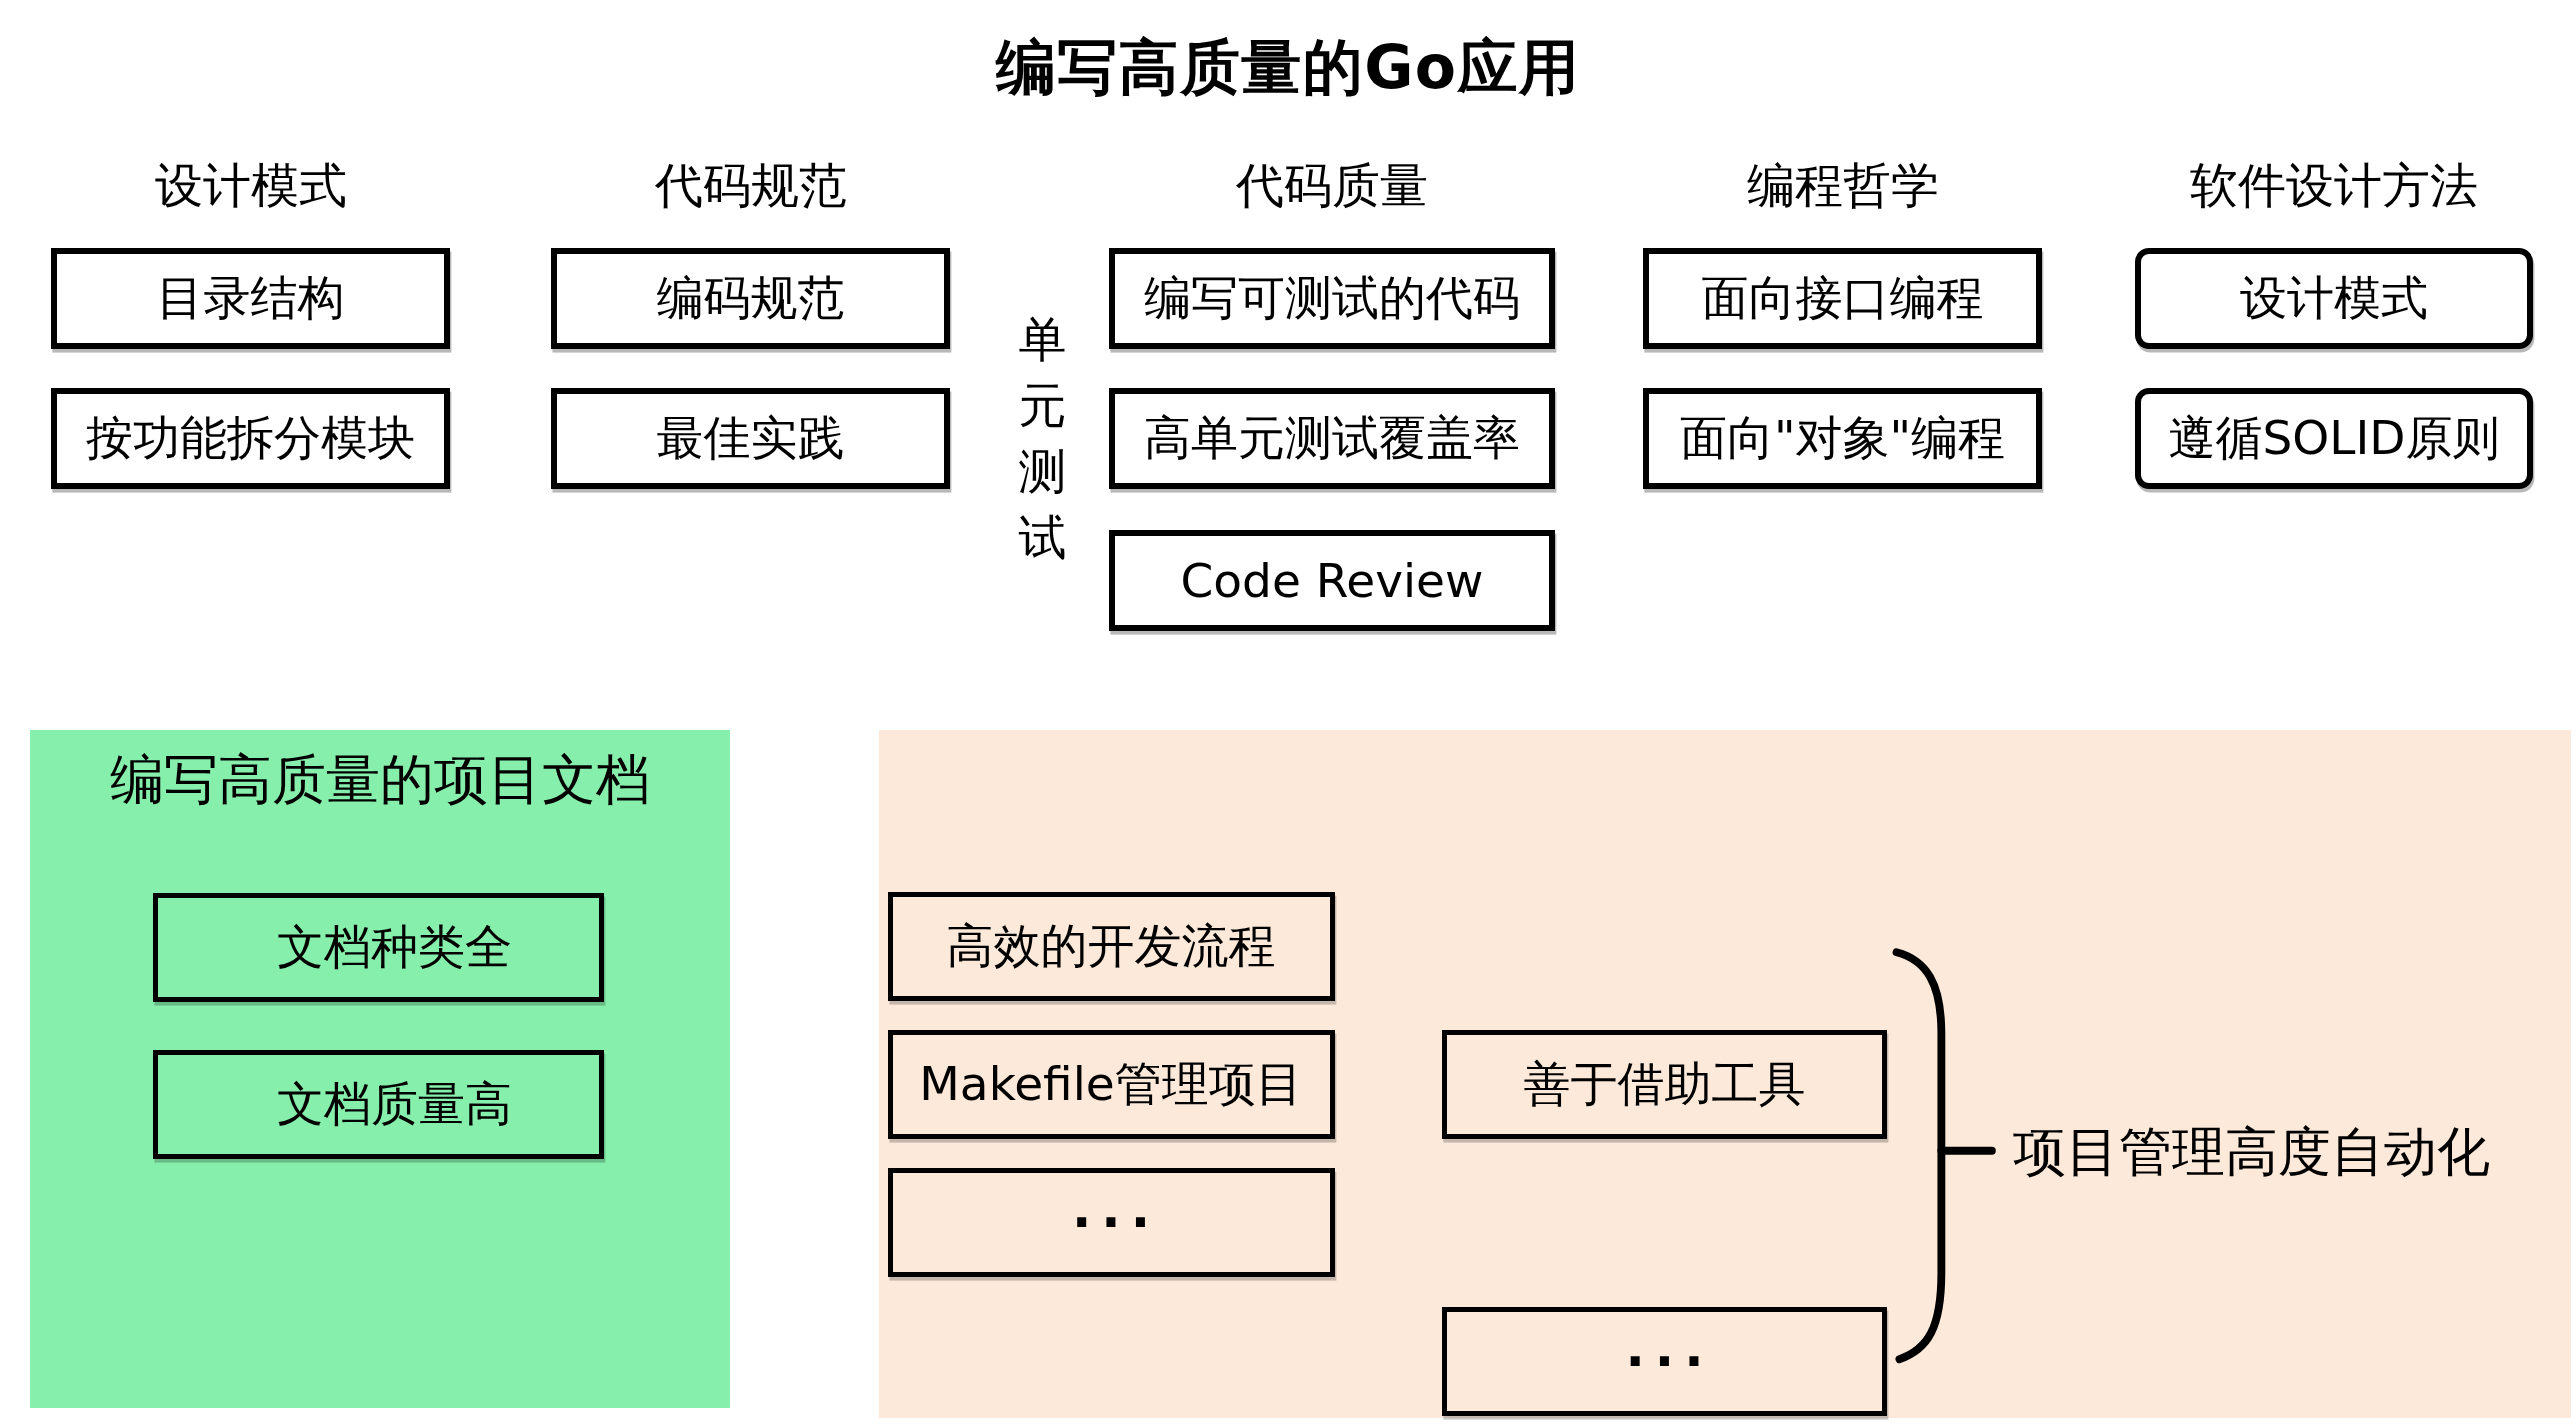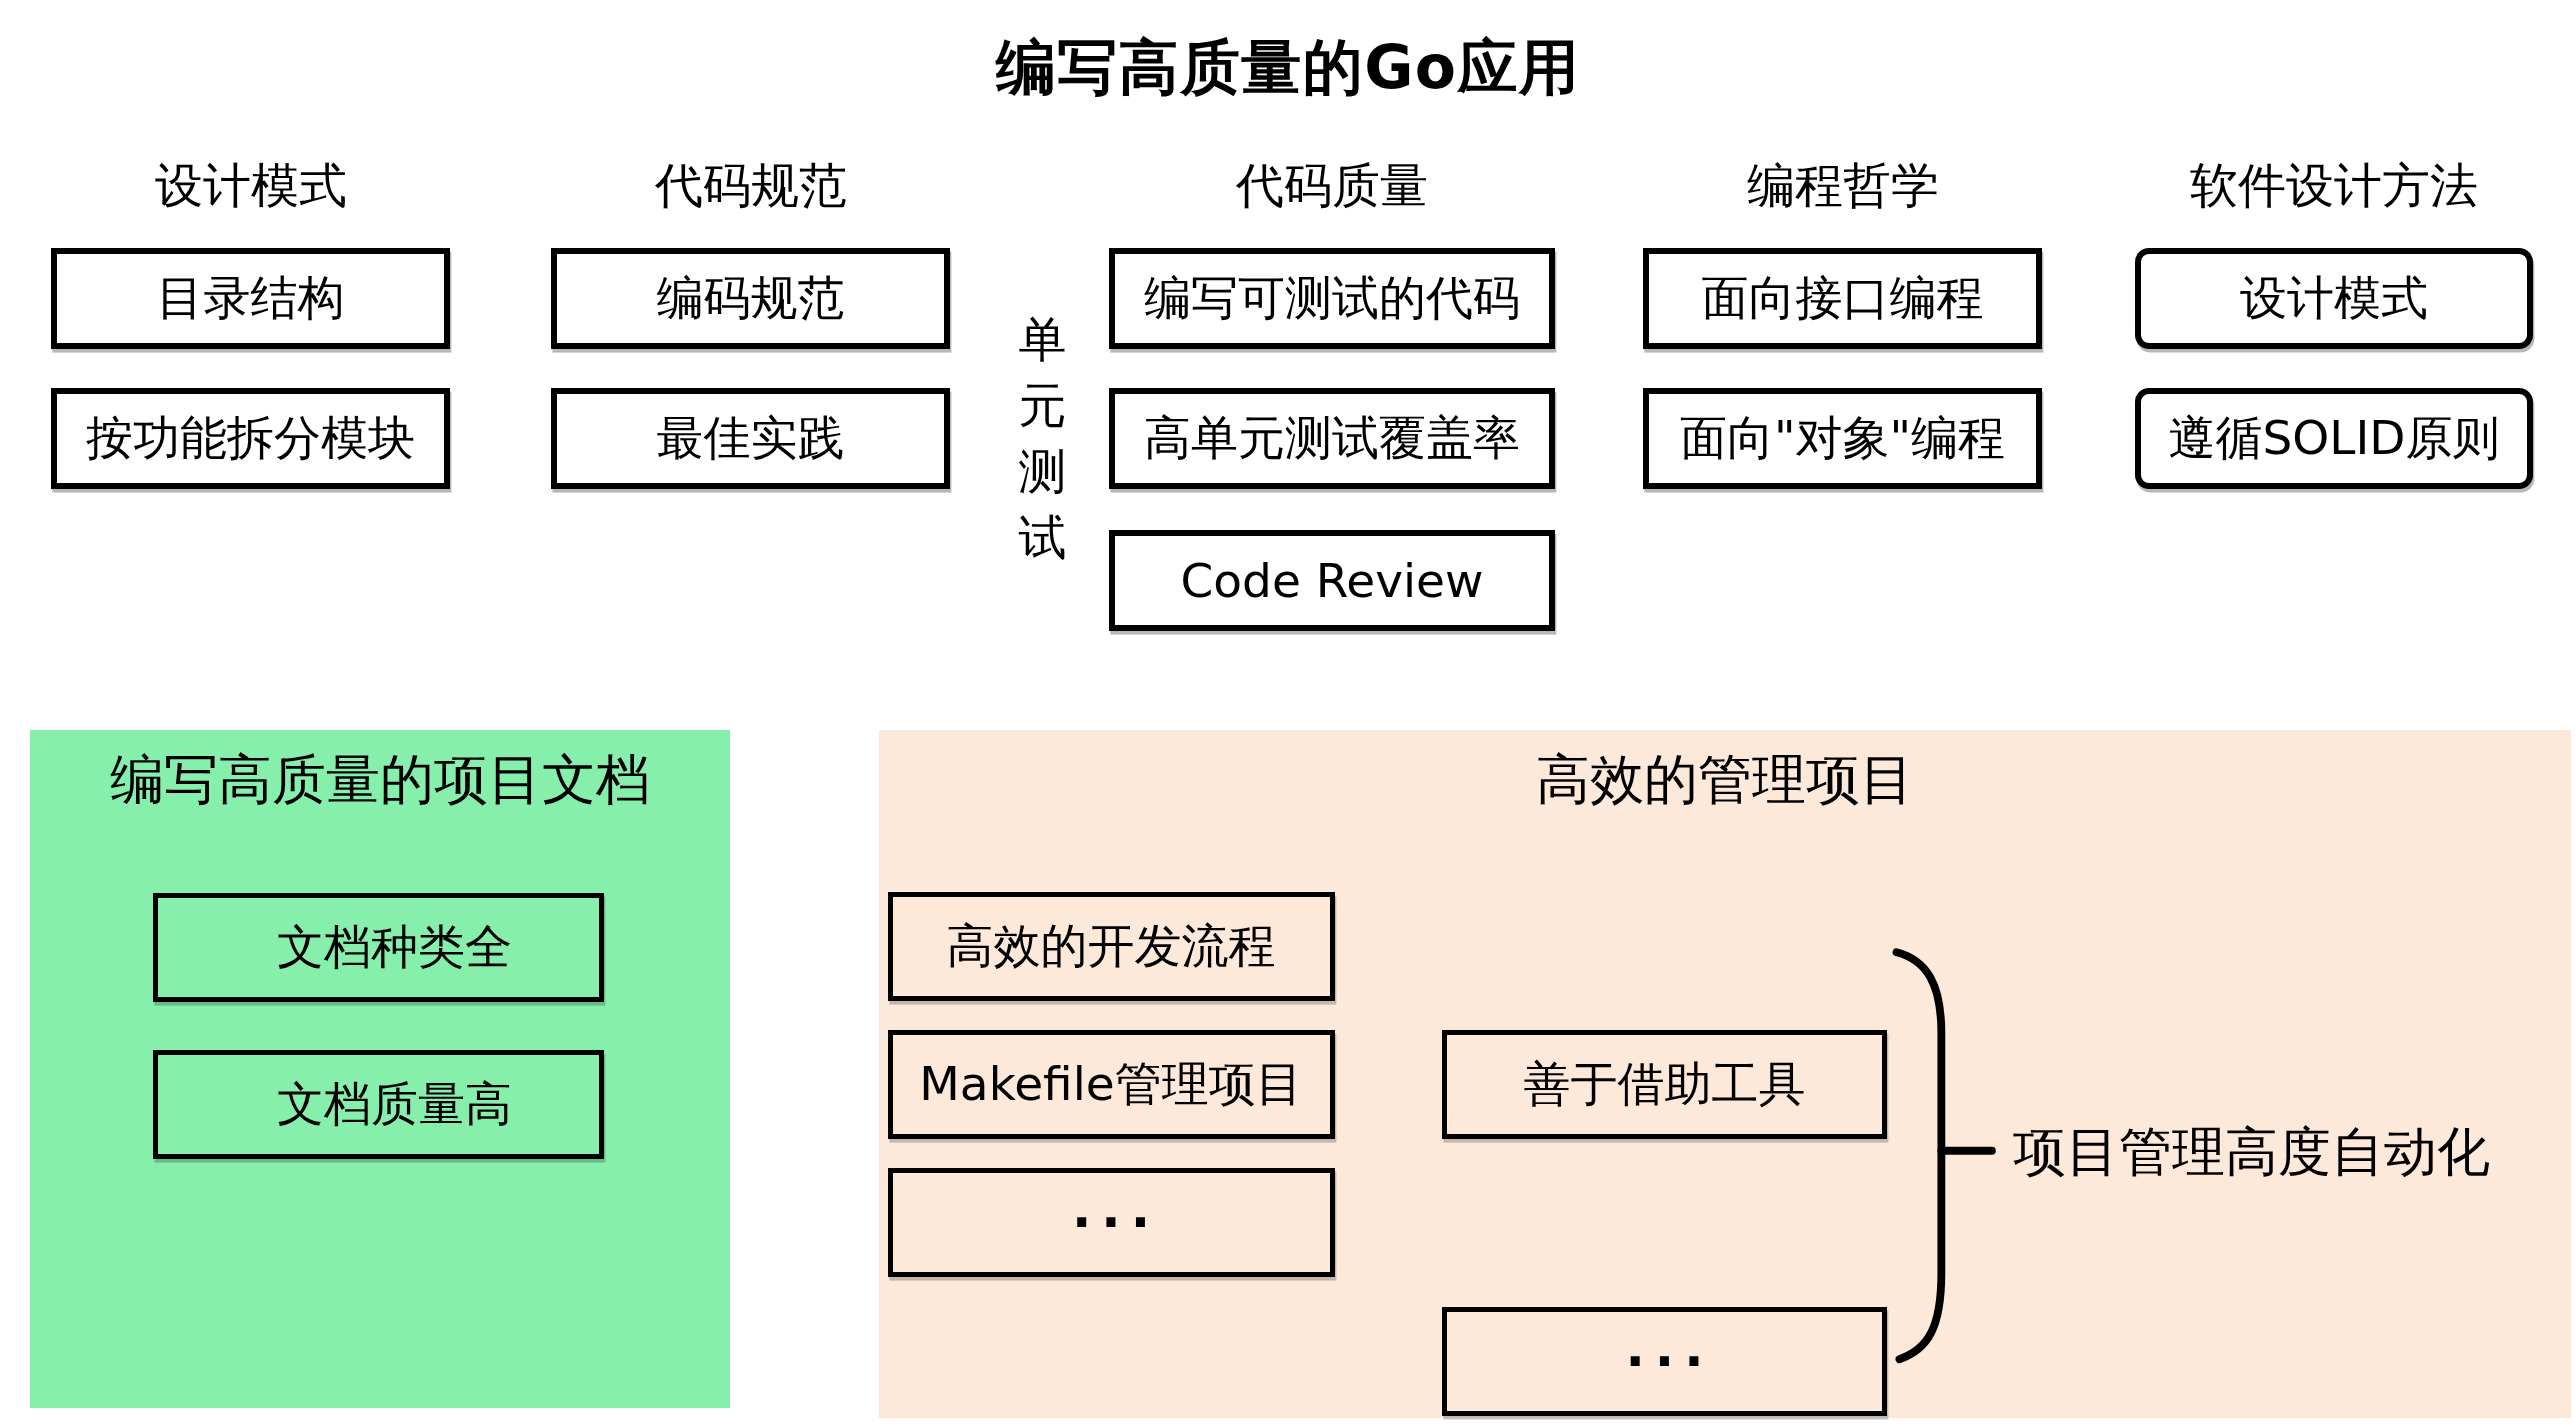--- a/index.html
+++ b/index.html
@@ -105,21 +105,20 @@
 <div class="tbox row1 c5">设计模式</div>
 <div class="tbox row2 c5">遵循SOLID原则</div>
 
 <div class="panel panel-green">
   <div class="panel-title">编写高质量的项目文档</div>
   <div class="pbox gcol prow1">文档种类全</div>
   <div class="pbox gcol prow2g">文档质量高</div>
 </div>
 
 <div class="panel panel-orange">
-  <div class="panel-title">高效的管理项目</div>
   <div class="pbox lcol prow1o">高效的开发流程</div>
   <div class="pbox lcol prow2o">Makefile管理项目</div>
   <div class="pbox lcol prow3o dots">···</div>
   <div class="pbox rcol prow2o">善于借助工具</div>
   <div class="pbox rcol prow4o dots">···</div>
 </div>
 
 <svg class="brace-svg" width="185" height="484" viewBox="2600 1290 260 680">
   <path d="M 2664 1338 C 2706 1349 2727 1382 2727 1452 L 2727 1788 C 2727 1866 2708 1896 2668 1910" fill="none" stroke="#000" stroke-width="11" stroke-linecap="round"></path>
   <path d="M 2727 1617 L 2798 1617" fill="none" stroke="#000" stroke-width="11" stroke-linecap="round"></path>

